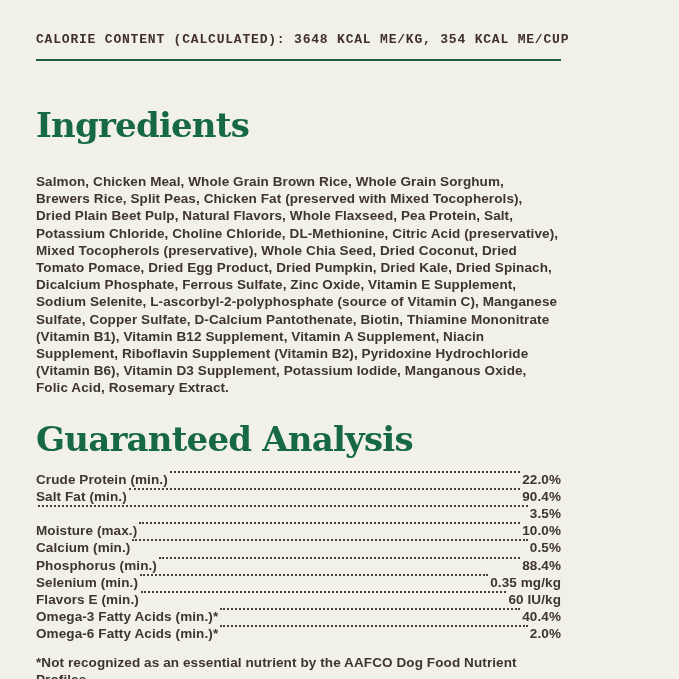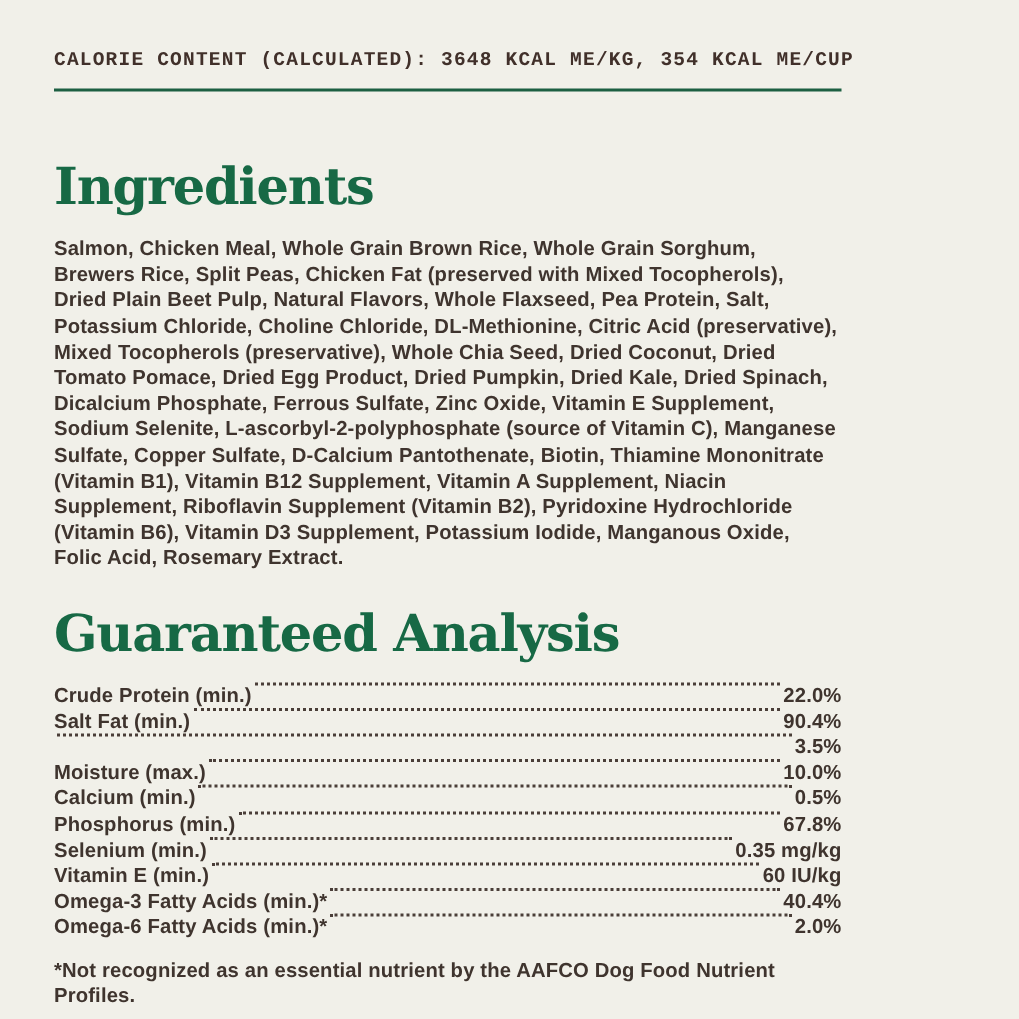--- a/index.html
+++ b/index.html
@@ -38,21 +38,21 @@
     color: #176945;
   }
   .ingredients-title { margin-top: 42px; }
   .body-text {
     font-size: 13.5px;
     font-weight: 600;
     line-height: 17.2px;
     letter-spacing: 0.1px;
     color: #3f342e;
   }
-  .ingredients-text { margin-top: 10px; }
+  .ingredients-text { margin-top: 26px; }
   .ga-title { margin-top: 20px; }
   .ga-table { margin-top: 10px; }
   .ga-row {
     display: flex;
     align-items: flex-start;
     font-size: 13.5px;
     font-weight: 700;
     line-height: 17.2px;
     letter-spacing: 0.1px;
     color: #3f342e;
@@ -109,31 +109,31 @@
 
     <div class="ga-row">
       <span class="ga-label">Calcium (min.)</span>
       <span class="ga-leader"></span>
       <span class="ga-value">0.5%</span>
     </div>
 
     <div class="ga-row">
       <span class="ga-label">Phosphorus (min.)</span>
       <span class="ga-leader"></span>
-      <span class="ga-value">67.8%</span>
+      <span class="ga-value">88.4%</span>
     </div>
 
     <div class="ga-row">
       <span class="ga-label">Selenium (min.)</span>
       <span class="ga-leader"></span>
       <span class="ga-value">0.35 mg/kg</span>
     </div>
 
     <div class="ga-row">
-      <span class="ga-label">Vitamin E (min.)</span>
+      <span class="ga-label">Flavors E (min.)</span>
       <span class="ga-leader"></span>
       <span class="ga-value">60 IU/kg</span>
     </div>
 
     <div class="ga-row">
       <span class="ga-label">Omega-3 Fatty Acids (min.)*</span>
       <span class="ga-leader"></span>
       <span class="ga-value">40.4%</span>
     </div>
 

